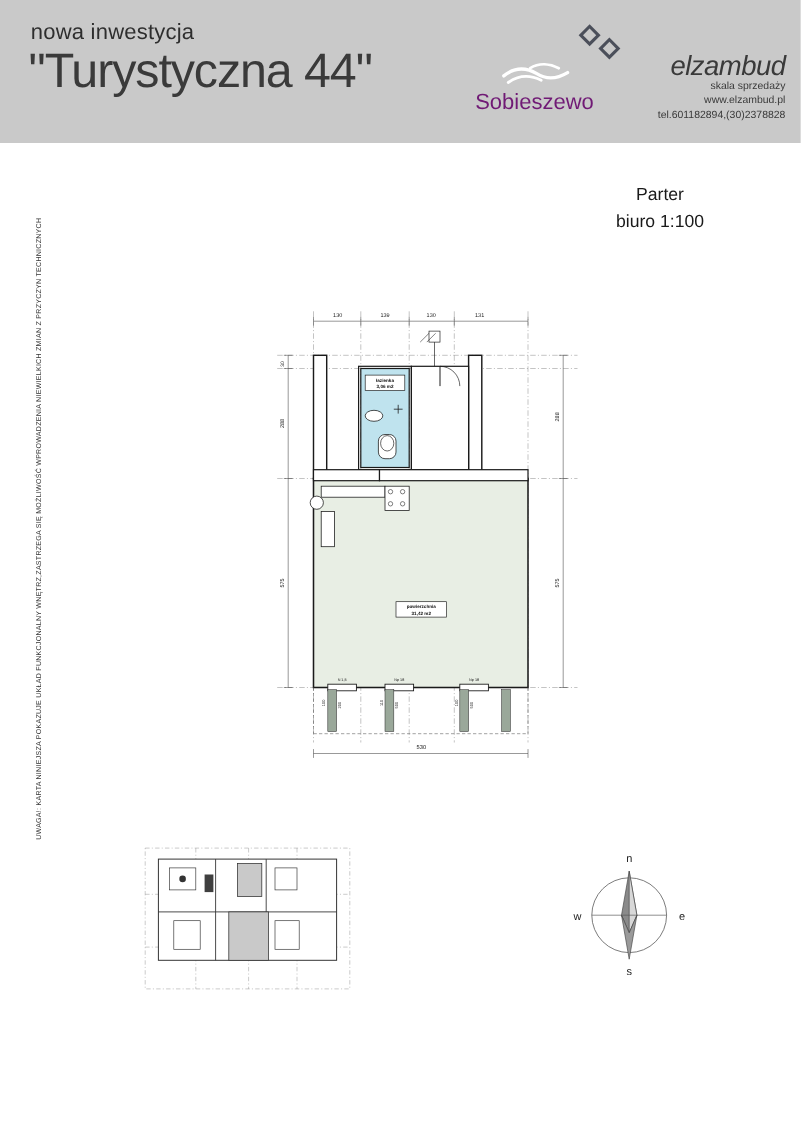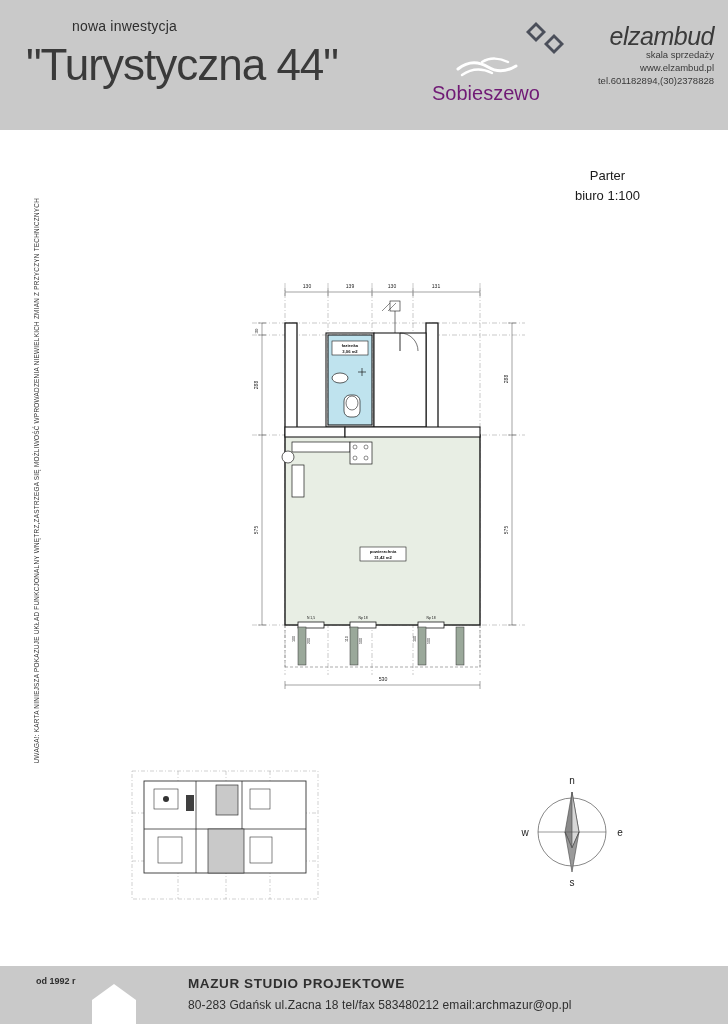--- a/index.html
+++ b/index.html
@@ -17,21 +17,21 @@
   }
 
   
   .header {
     position: absolute; left: 0; top: 0;
     width: 728px; height: 130px;
     background: #c9c9c9;
   }
   .hdr-sub {
     position: absolute; left: 28px; top: 18px;
-    font-size: 14px; color: #2e2e2e; letter-spacing: .2px; margin-left: 44px;
+    font-size: 20px; color: #2e2e2e; letter-spacing: .2px;
   }
   .hdr-title {
     position: absolute; left: 26px; top: 40px;
     font-size: 44px; color: #3a3a3a; font-weight: 400;
     letter-spacing: -1px;
   }
   .hdr-locality {
     position: absolute; left: 432px; top: 82px;
     font-size: 20px; color: #701a75;
   }
@@ -44,34 +44,35 @@
     width: 190px; text-align: right;
   }
   .logo-mark {
     position: absolute; left: 0px; top: 4px;
     width: 44px; height: 40px;
   }
   .logo-name {
     font-size: 25px; color: #3a3a3a; font-weight: 400;
     font-style: italic; letter-spacing: -.5px; line-height: 1;
     padding-top: 8px;
+    margin-top: 24px;
   }
   .logo-line { font-size: 9.5px; color: #3a3a3a; line-height: 1.35; }
   .logo-line.strong { font-size: 9.5px; }
 
   
   .lokal-title {
     position: absolute; left: 143px; top: 168px;
     font-size: 19px; color: #1a1a1a; letter-spacing: .3px;
   }
   .lokal-title .sub { font-size: 12px; vertical-align: -3px; }
   .lokal-title .sup { font-size: 12px; vertical-align: 6px; }
   .floor-info {
     position: absolute; right: 88px; top: 166px;
-    text-align: center; font-size: 13px; color: #1a1a1a; line-height: 1.5;
+    text-align: center; font-size: 16px; color: #1a1a1a; line-height: 1.5;
   }
 
   
   .side-note {
     position: absolute;
     left: -244px; top: 480px;
     width: 560px;
     transform: rotate(-90deg);
     transform-origin: center center;
     font-size: 6.4px; color: #333;
@@ -339,24 +340,14 @@
       <polygon points="57,22 57,78 64,62" fill="#d8d8d8" stroke="#444" stroke-width="0.6"></polygon>
       <polygon points="57,102 50,62 57,78 64,62" fill="#9a9a9a" stroke="#444" stroke-width="0.6"></polygon>
       <line x1="23" y1="62" x2="91" y2="62" stroke="#555" stroke-width="0.6"></line>
       <text x="57" y="14" text-anchor="middle" font-size="10" fill="#222" font-family="Liberation Sans">n</text>
       <text x="57" y="116" text-anchor="middle" font-size="10" fill="#222" font-family="Liberation Sans">s</text>
       <text x="105" y="66" text-anchor="middle" font-size="10" fill="#222" font-family="Liberation Sans">e</text>
       <text x="10" y="66" text-anchor="middle" font-size="10" fill="#222" font-family="Liberation Sans">w</text>
     </svg>
   </div>
 
-  <div class="footer">
-    <div class="footer-shape">
-      <svg width="60" height="40" viewBox="0 0 60 40">
-        <polygon points="0,40 0,16 22,0 44,16 44,40" fill="#ffffff"></polygon>
-      </svg>
-    </div>
-    <div class="footer-since">od 1992 r</div>
-    <div class="footer-studio">MAZUR STUDIO PROJEKTOWE</div>
-    <div class="footer-addr">80-283 Gdańsk ul.Zacna 18  tel/fax 583480212  email:archmazur@op.pl</div>
-  </div>
 
 </div>
 
 </body></html>

